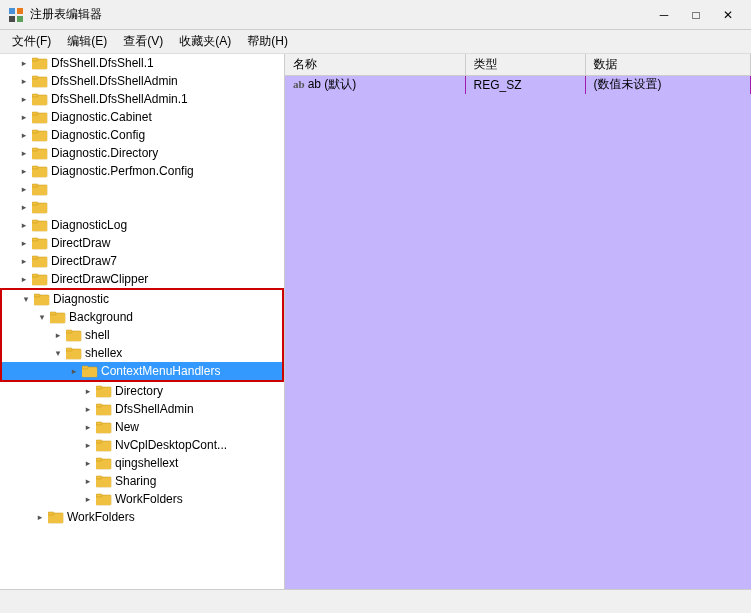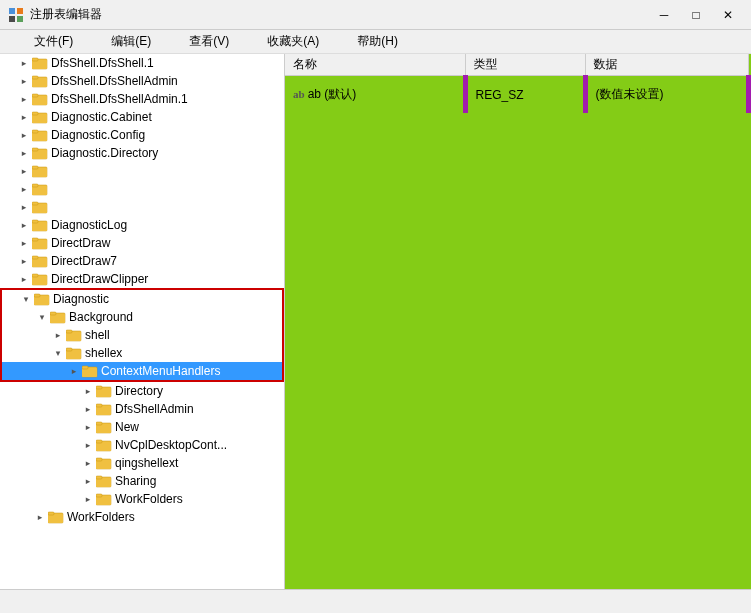--- a/index.html
+++ b/index.html
@@ -58,21 +58,20 @@
       display: flex;
       align-items: center;
       padding: 0 4px;
       border-bottom: 1px solid #ddd;
       background: #f0f0f0;
     }
     .menu-item {
       padding: 2px 8px;
       cursor: pointer;
       font-size: 12px;
-      margin-left: 22px;
     }
 
     
     .main-area {
       display: flex;
       height: calc(613px - 30px - 24px - 24px);
       background: #fff;
     }
 
     
@@ -93,41 +92,41 @@
       cursor: pointer;
       font-size: 12px;
       color: #000;
     }
     .tree-item.selected { background: #3399ff; color: #fff; }
 
     
     .right-pane {
       flex: 1;
       overflow: auto;
-      background: #84cc16;
+      background: #c4b5fd;
     }
 
     .registry-table {
       width: 100%;
       border-collapse: collapse;
     }
     .registry-table th {
       text-align: left;
       padding: 2px 8px;
       font-weight: normal;
       font-size: 12px;
       background: #f0f0f0;
       border-bottom: 1px solid #ccc;
       border-right: 1px solid #ccc;
       height: 20px;
     }
     .registry-table td {
-      padding: 10px 8px;
-      font-size: 12px;
-      border-right: 5px solid #a21caf;
+      padding: 0 8px;
+      font-size: 12px;
+      border-right: 1px solid #a21caf;
       height: 18px;
       vertical-align: middle;
     }
 
     
     .status-bar {
       height: 24px;
       background: #f0f0f0;
       border-top: 1px solid #ccc;
       display: flex;
@@ -244,20 +243,21 @@
       </div>
       <div class="tree-item" style="padding-left: 16px;">
         <span style="width: 16px; min-width: 16px; display: inline-flex; align-items: center; justify-content: center; font-size: 9px; color: rgb(85, 85, 85);">▸</span>
         <span style="display: inline-flex; align-items: center; margin-right: 3px;">
           <svg width="16" height="14" viewBox="0 0 16 14" xmlns="http://www.w3.org/2000/svg">
     <rect x="0" y="3" width="15" height="10" rx="1" fill="#f0c040" stroke="#c8960c" stroke-width="0.5"></rect>
     <rect x="0" y="4" width="15" height="9" rx="1" fill="#f0c040"></rect>
     <rect x="0" y="2" width="6" height="3" rx="1" fill="#f0c040" stroke="#c8960c" stroke-width="0.5"></rect>
   </svg>
         </span>
+        <span>Diagnostic.Perfmon.Config</span>
       </div>
       <div class="tree-item" style="padding-left: 16px;">
         <span style="width: 16px; min-width: 16px; display: inline-flex; align-items: center; justify-content: center; font-size: 9px; color: rgb(85, 85, 85);">▸</span>
         <span style="display: inline-flex; align-items: center; margin-right: 3px;">
           <svg width="16" height="14" viewBox="0 0 16 14" xmlns="http://www.w3.org/2000/svg">
     <rect x="0" y="3" width="15" height="10" rx="1" fill="#f0c040" stroke="#c8960c" stroke-width="0.5"></rect>
     <rect x="0" y="4" width="15" height="9" rx="1" fill="#f0c040"></rect>
     <rect x="0" y="2" width="6" height="3" rx="1" fill="#f0c040" stroke="#c8960c" stroke-width="0.5"></rect>
   </svg>
         </span>

